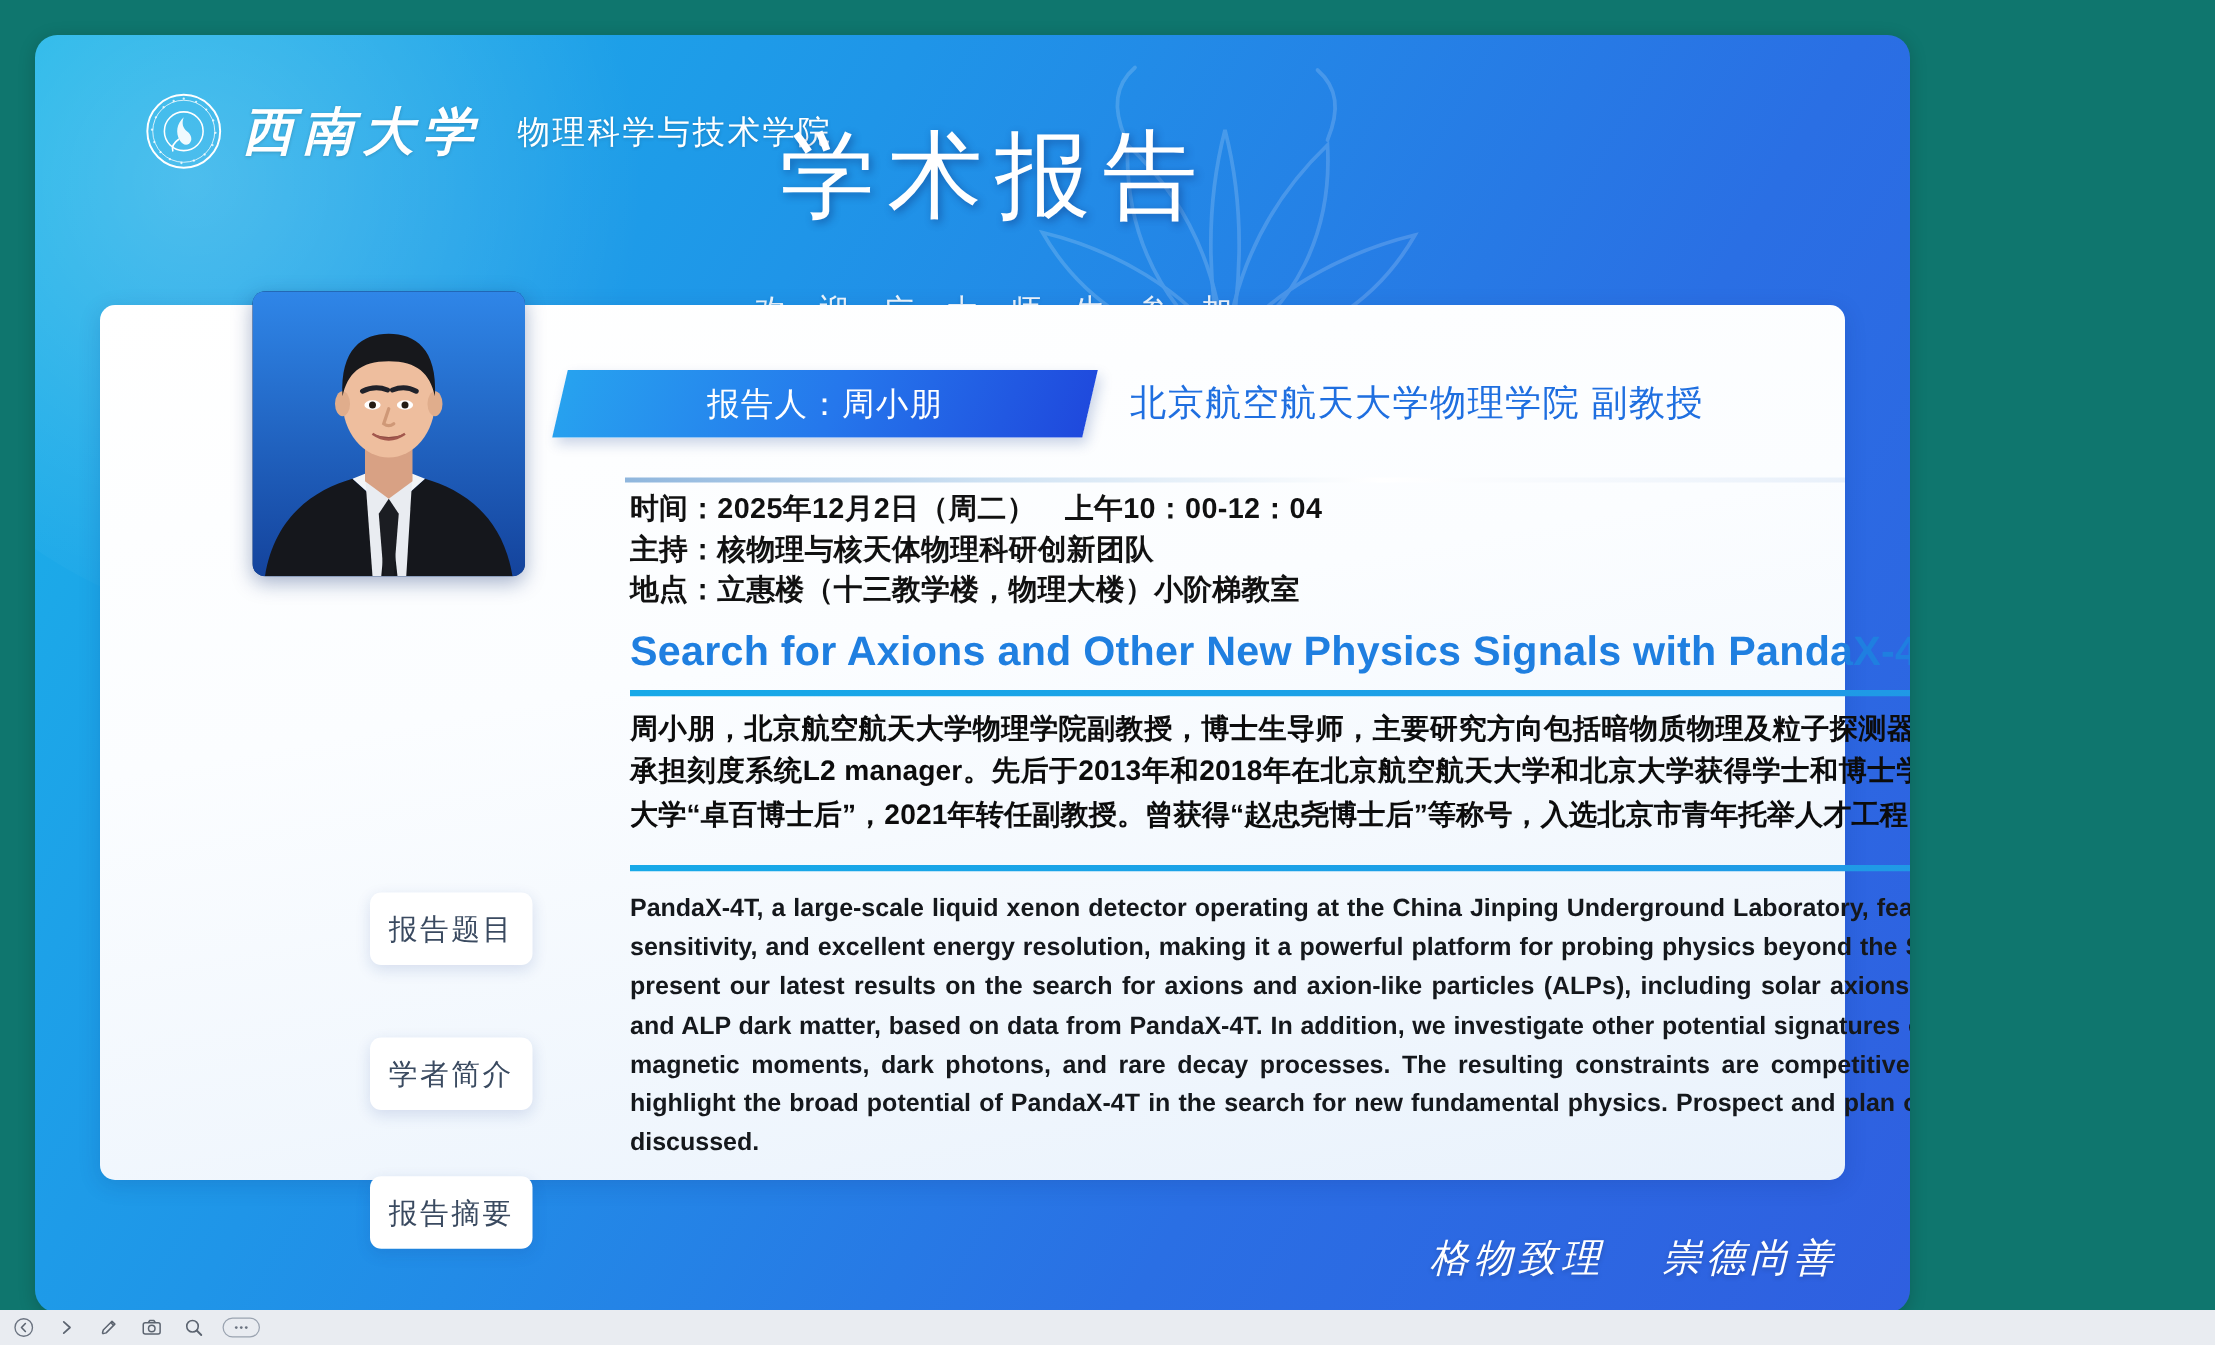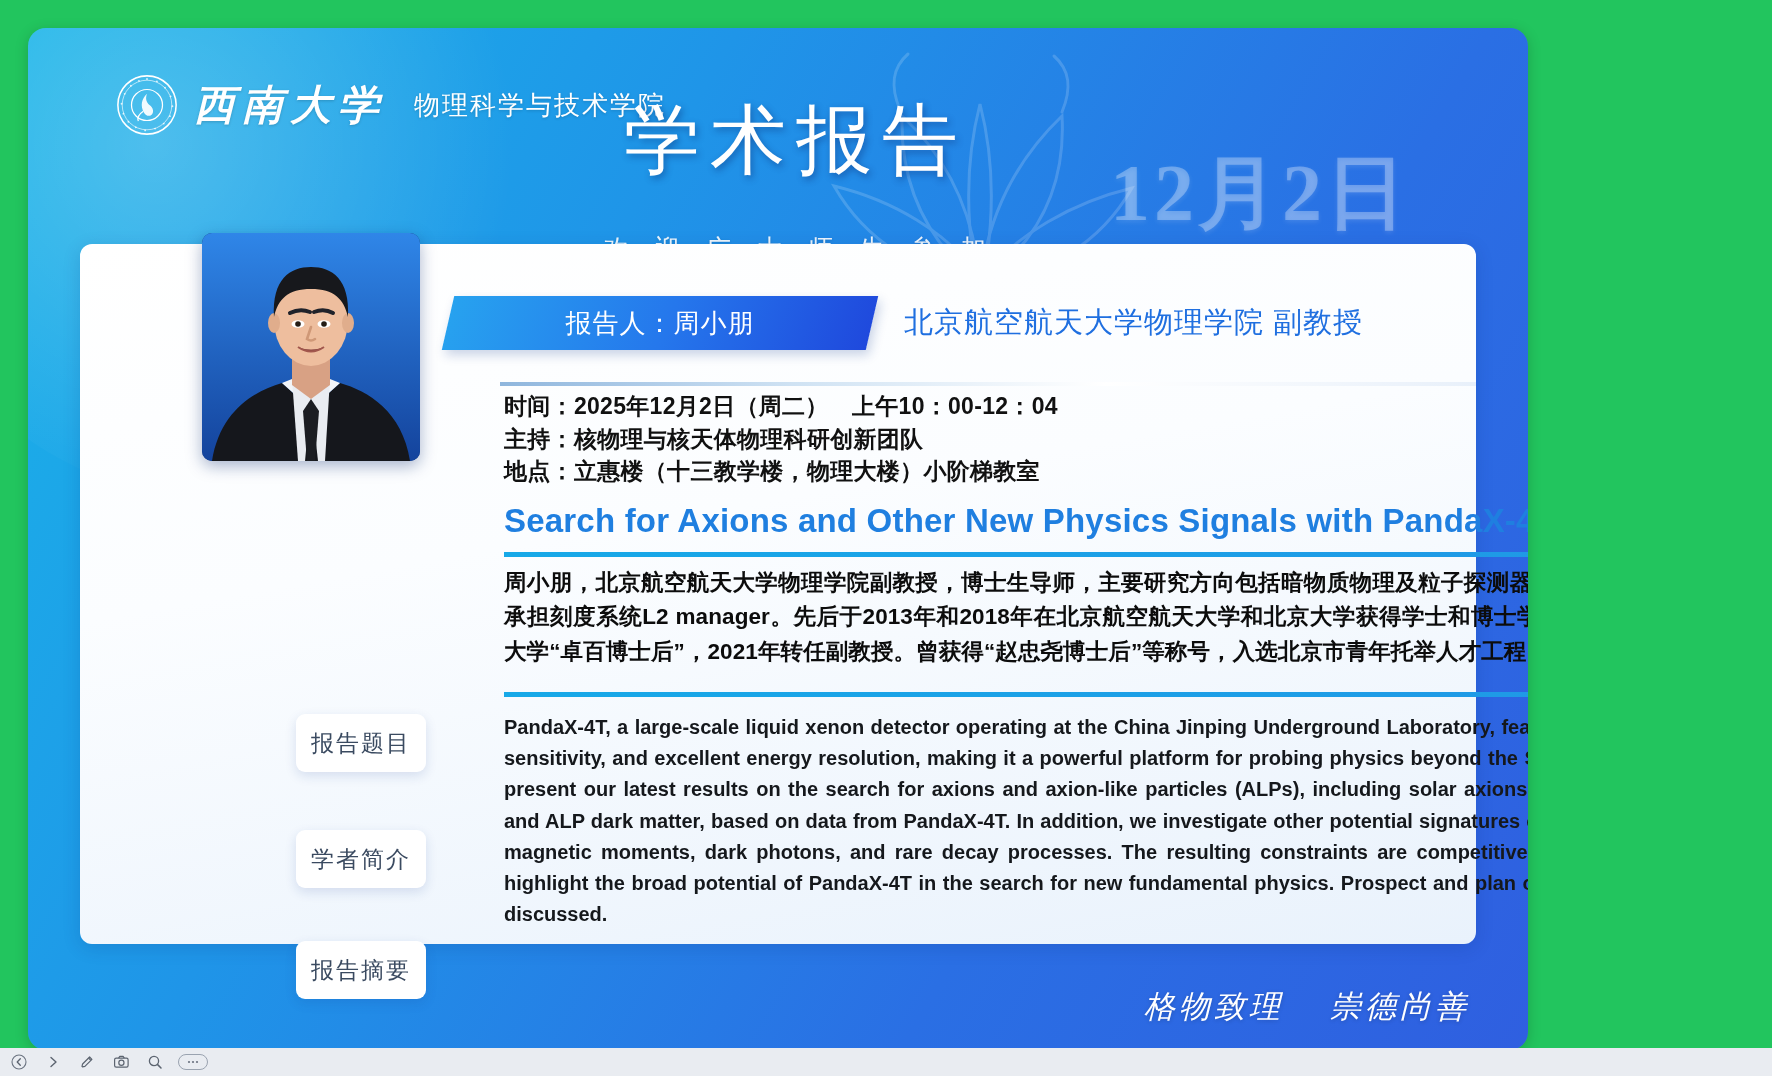--- a/index.html
+++ b/index.html
@@ -6,21 +6,21 @@
   html,body { width:1772px; height:1076px; overflow:hidden; }
   body {
     font-family:"Liberation Sans", sans-serif;
     background:#e7ebf2;
     position:relative;
   }
 
   
   .viewer {
     position:absolute; left:0; top:0; width:1772px; height:1076px;
-    background:#22c55e;
+    background:#0f766e;
   }
 
   
   .poster {
     position:absolute; left:28px; top:28px;
     width:1500px; height:1022px;
     border-radius:18px;
     overflow:hidden;
     background:linear-gradient(120deg,#1ab4e8 0%,#1f95e8 34%,#2a6fe4 70%,#2f5fe0 100%);
     box-shadow:0 3px 14px rgba(0,0,0,.18);
@@ -247,21 +247,20 @@
               <circle cx="14" cy="32" r="1.5"></circle>
             <circle cx="24" cy="19" r="1.5"></circle>
               <circle cx="37" cy="11" r="1.5"></circle>
           </g>
         </svg>
         <div class="uni-name">西南大学</div>
         <div class="college">物理科学与技术学院</div>
       </div>
 
       <div class="main-title">学术报告</div>
-      <div class="date-wm">12月2日</div>
       <div class="welcome">欢迎广大师生参加</div>
     </div>
 
     <div class="card">
 
       <div class="photo-frame">
         <svg class="photo-svg" viewBox="0 0 218 228" preserveAspectRatio="xMidYMid slice">
           <defs>
             <linearGradient id="bg" x1="0" y1="0" x2="0" y2="1">
               <stop offset="0" stop-color="#2f86e8"></stop>

